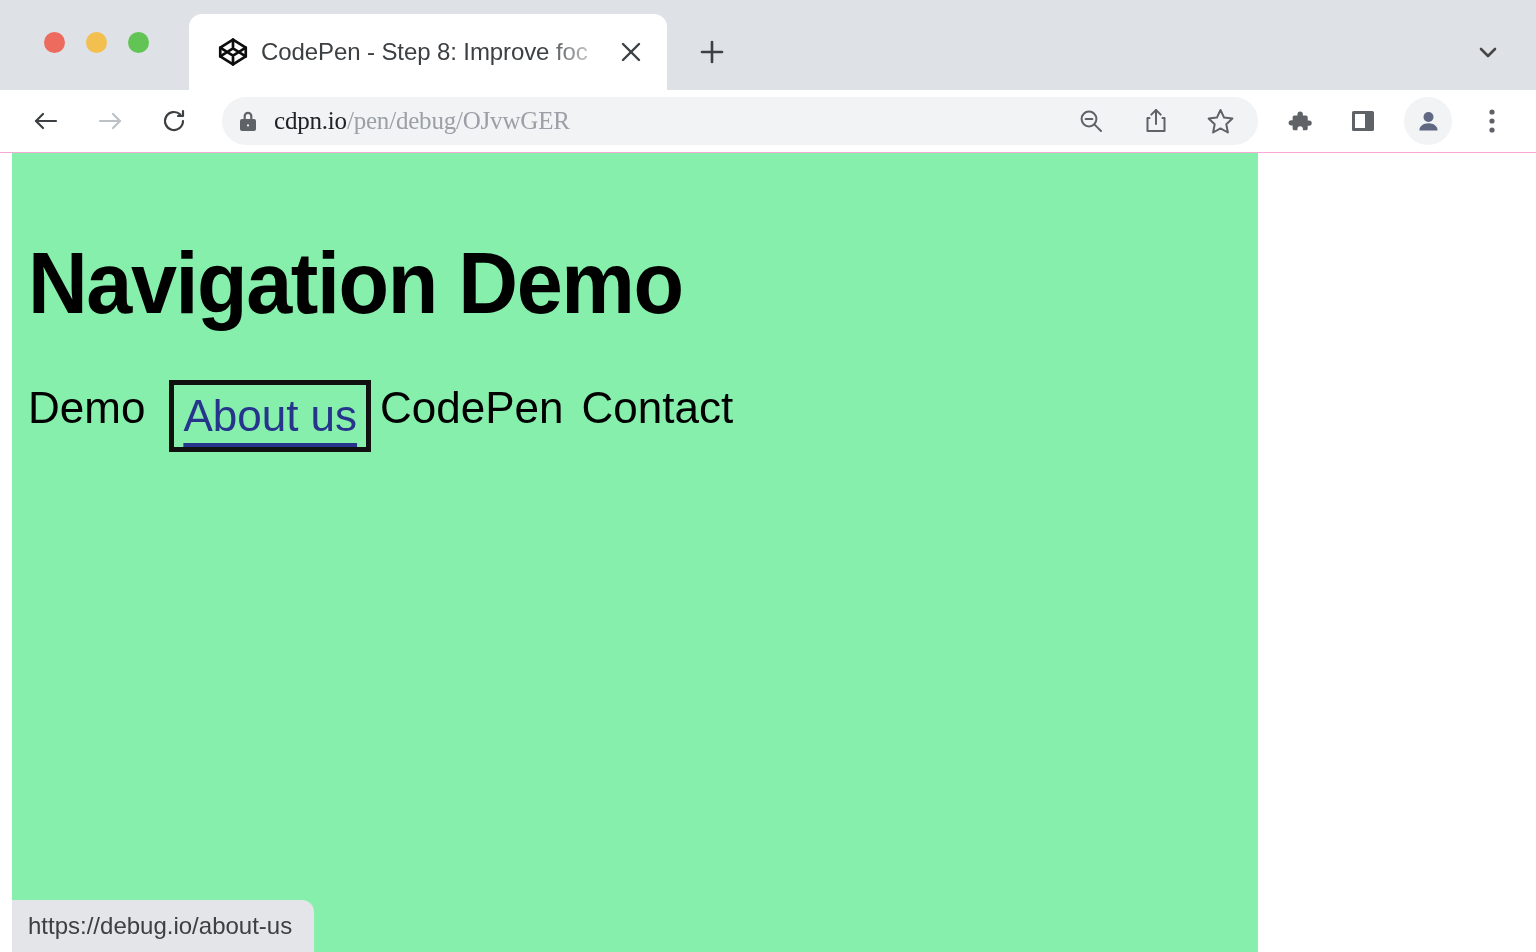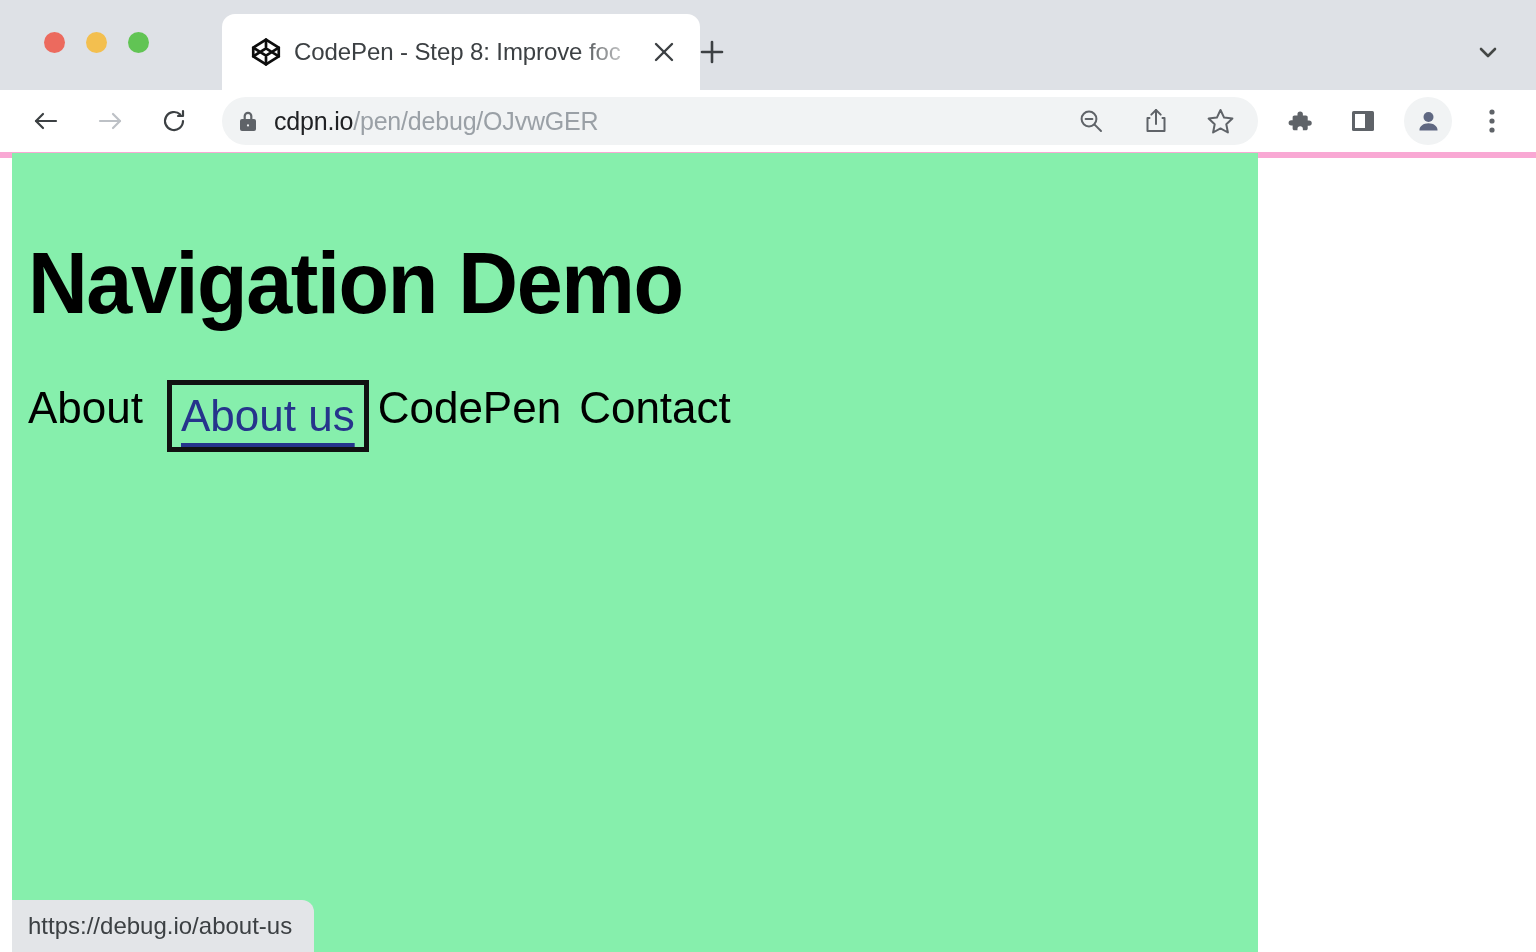--- a/index.html
+++ b/index.html
@@ -53,21 +53,20 @@
     left: 189px;
     bottom: 0;
     width: 478px;
     height: 76px;
     background: #ffffff;
     border-radius: 13px 13px 0 0;
     display: flex;
     align-items: center;
     padding: 4px 0 0 0;
     box-sizing: border-box;
-    margin-left: 33px;
   }
   .tab-favicon {
     position: absolute;
     left: 27px;
     top: 50%;
     transform: translateY(-50%);
     width: 34px;
     height: 34px;
     display: block;
   }
@@ -122,21 +121,22 @@
     align-items: center;
     justify-content: center;
     border-radius: 50%;
     cursor: pointer;
   }
 
   .toolbar {
     height: 62px;
     background: #ffffff;
     position: relative;
-    border-bottom: 6px solid #f9a8d4;
+    border-bottom: 1px solid #f9a8d4;
+    font-family: Liberation Serif, serif;
   }
 
   .nav-btn {
     position: absolute;
     top: 50%;
     transform: translateY(-50%);
     width: 46px;
     height: 46px;
     display: flex;
     align-items: center;
@@ -390,21 +390,21 @@
           <circle cx="4" cy="23" r="2.6"></circle>
       </svg>
     </div>
   </div>
 
   <div class="viewport">
 
     <h1 class="page-h1">Navigation Demo</h1>
 
     <nav class="nav">
-      <a href="#" class="nav-link">About</a>
+      <a href="#" class="nav-link">Demo</a>
       <a href="#" class="nav-link focused">About us</a>
       <a href="#" class="nav-link">CodePen</a>
       <a href="#" class="nav-link">Contact</a>
     </nav>
 
     <div class="statusbubble">https://debug.io/about-us</div>
   </div>
 
 </div>
 

